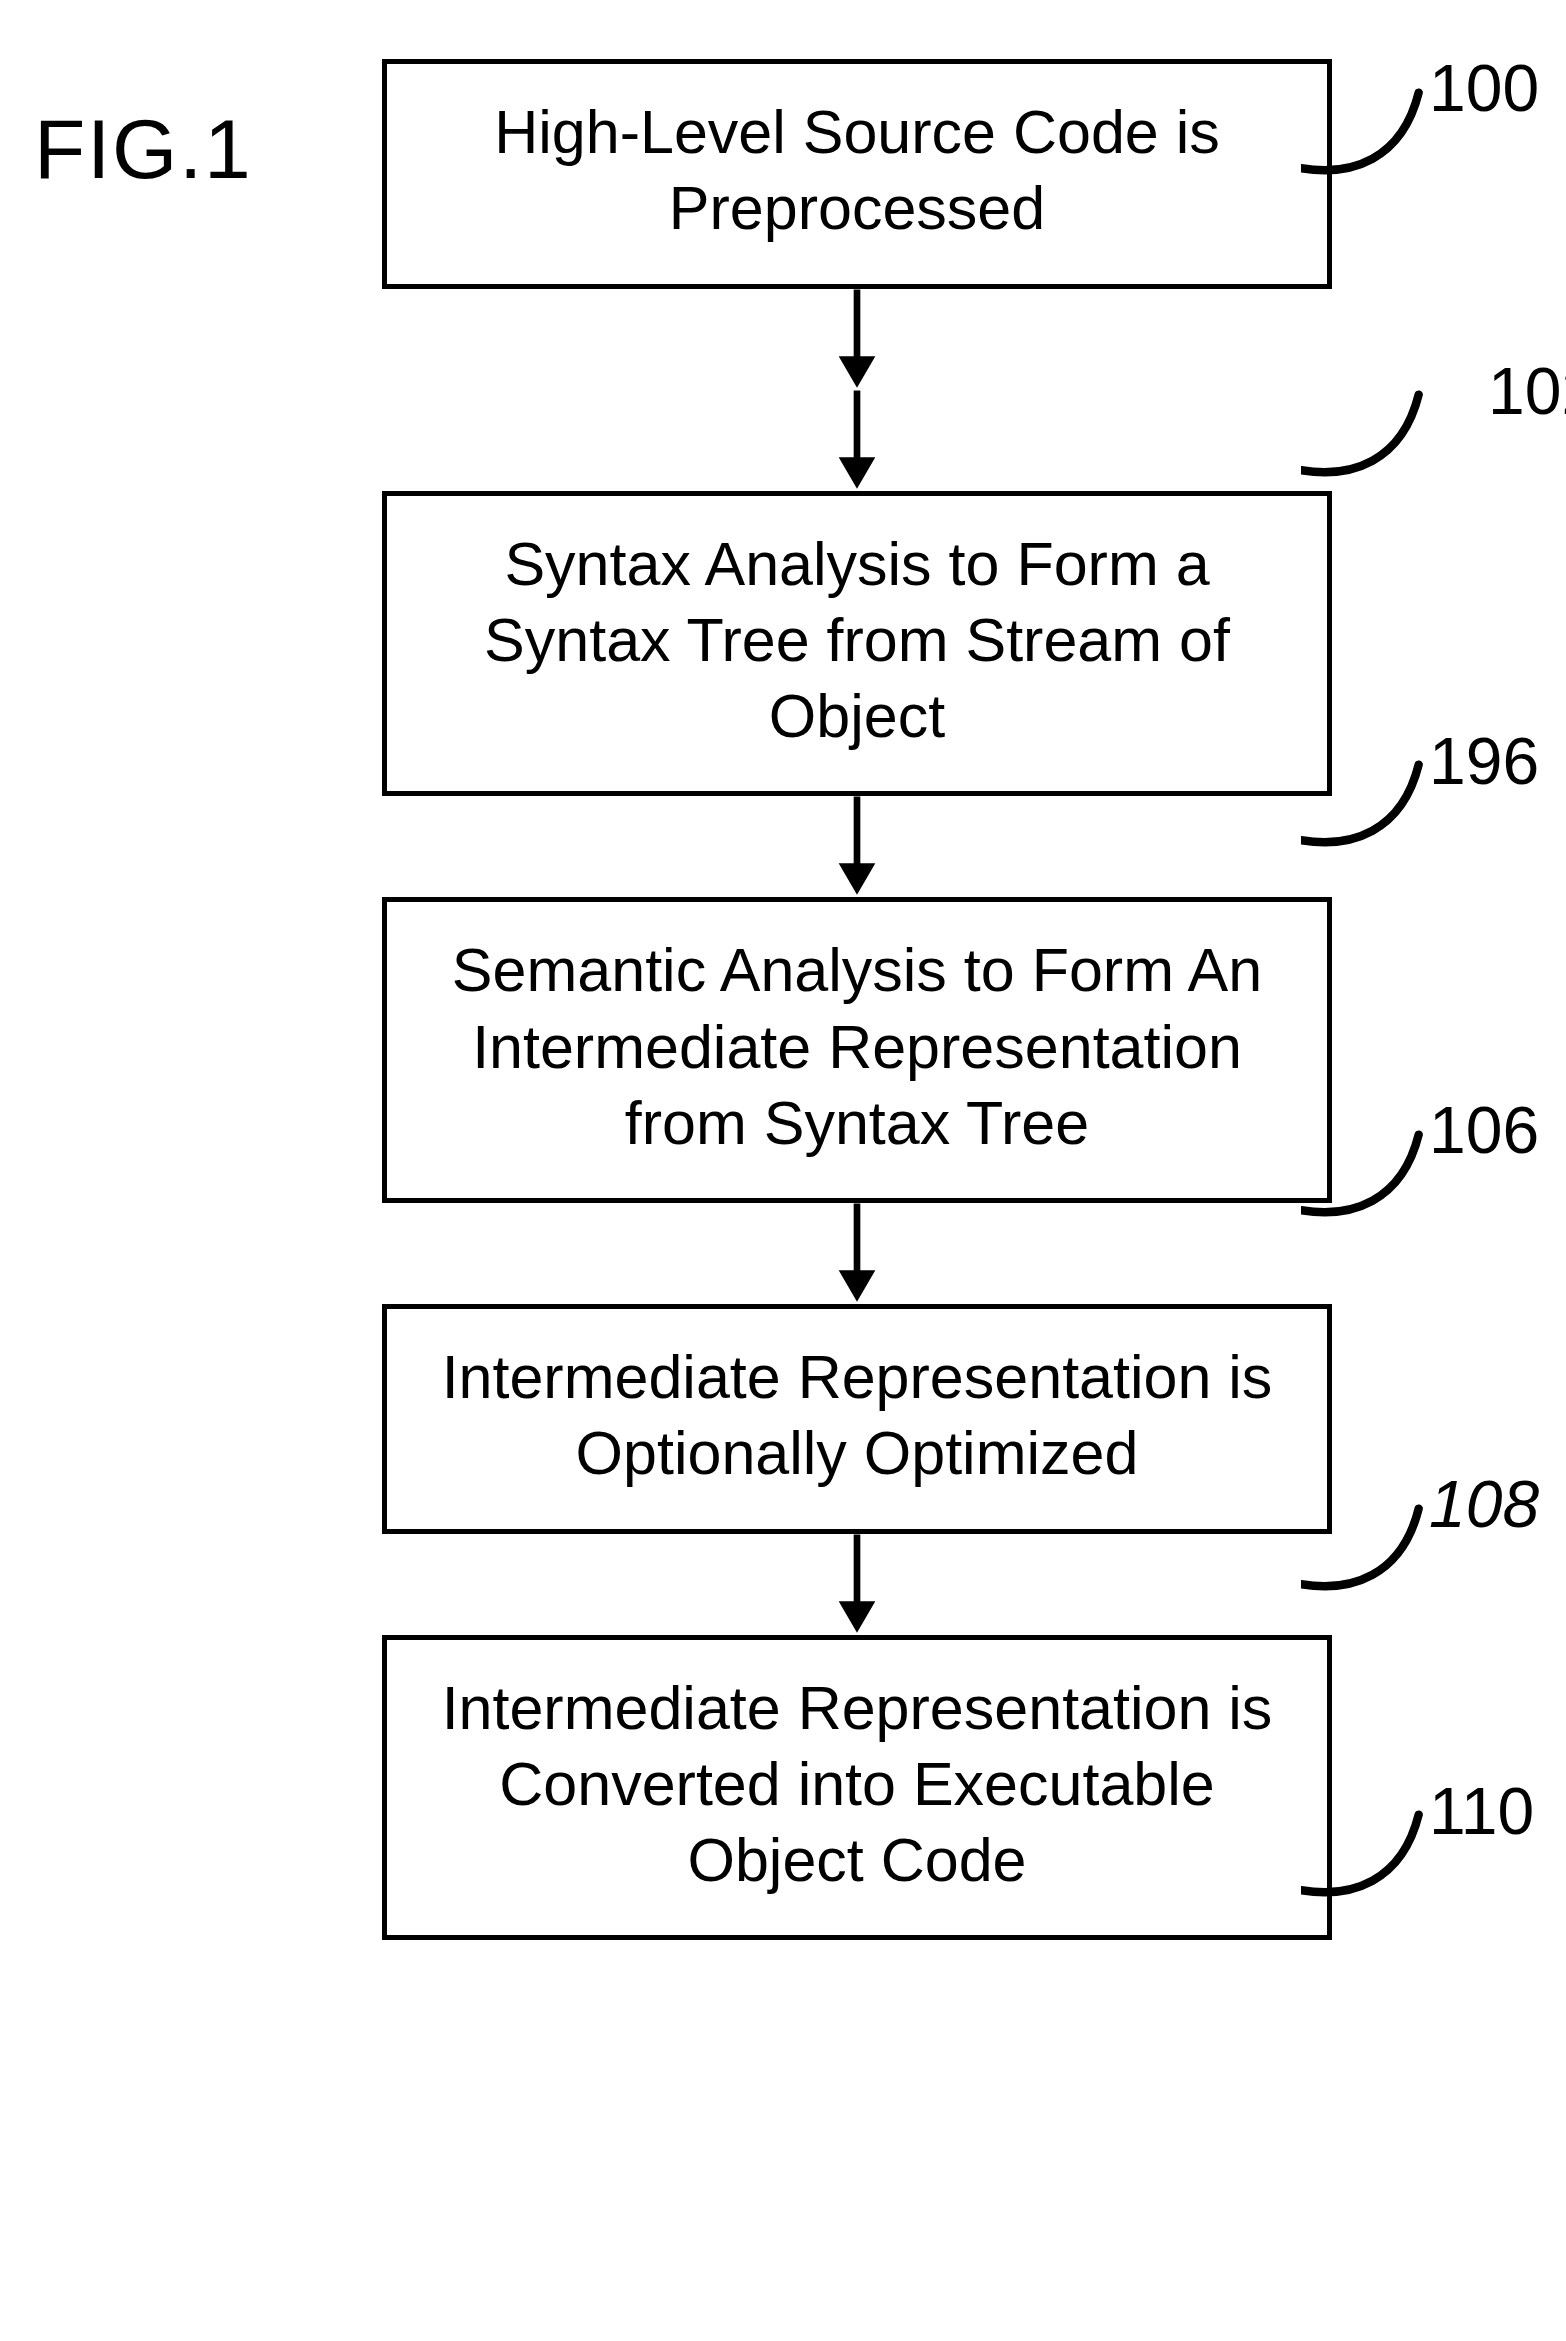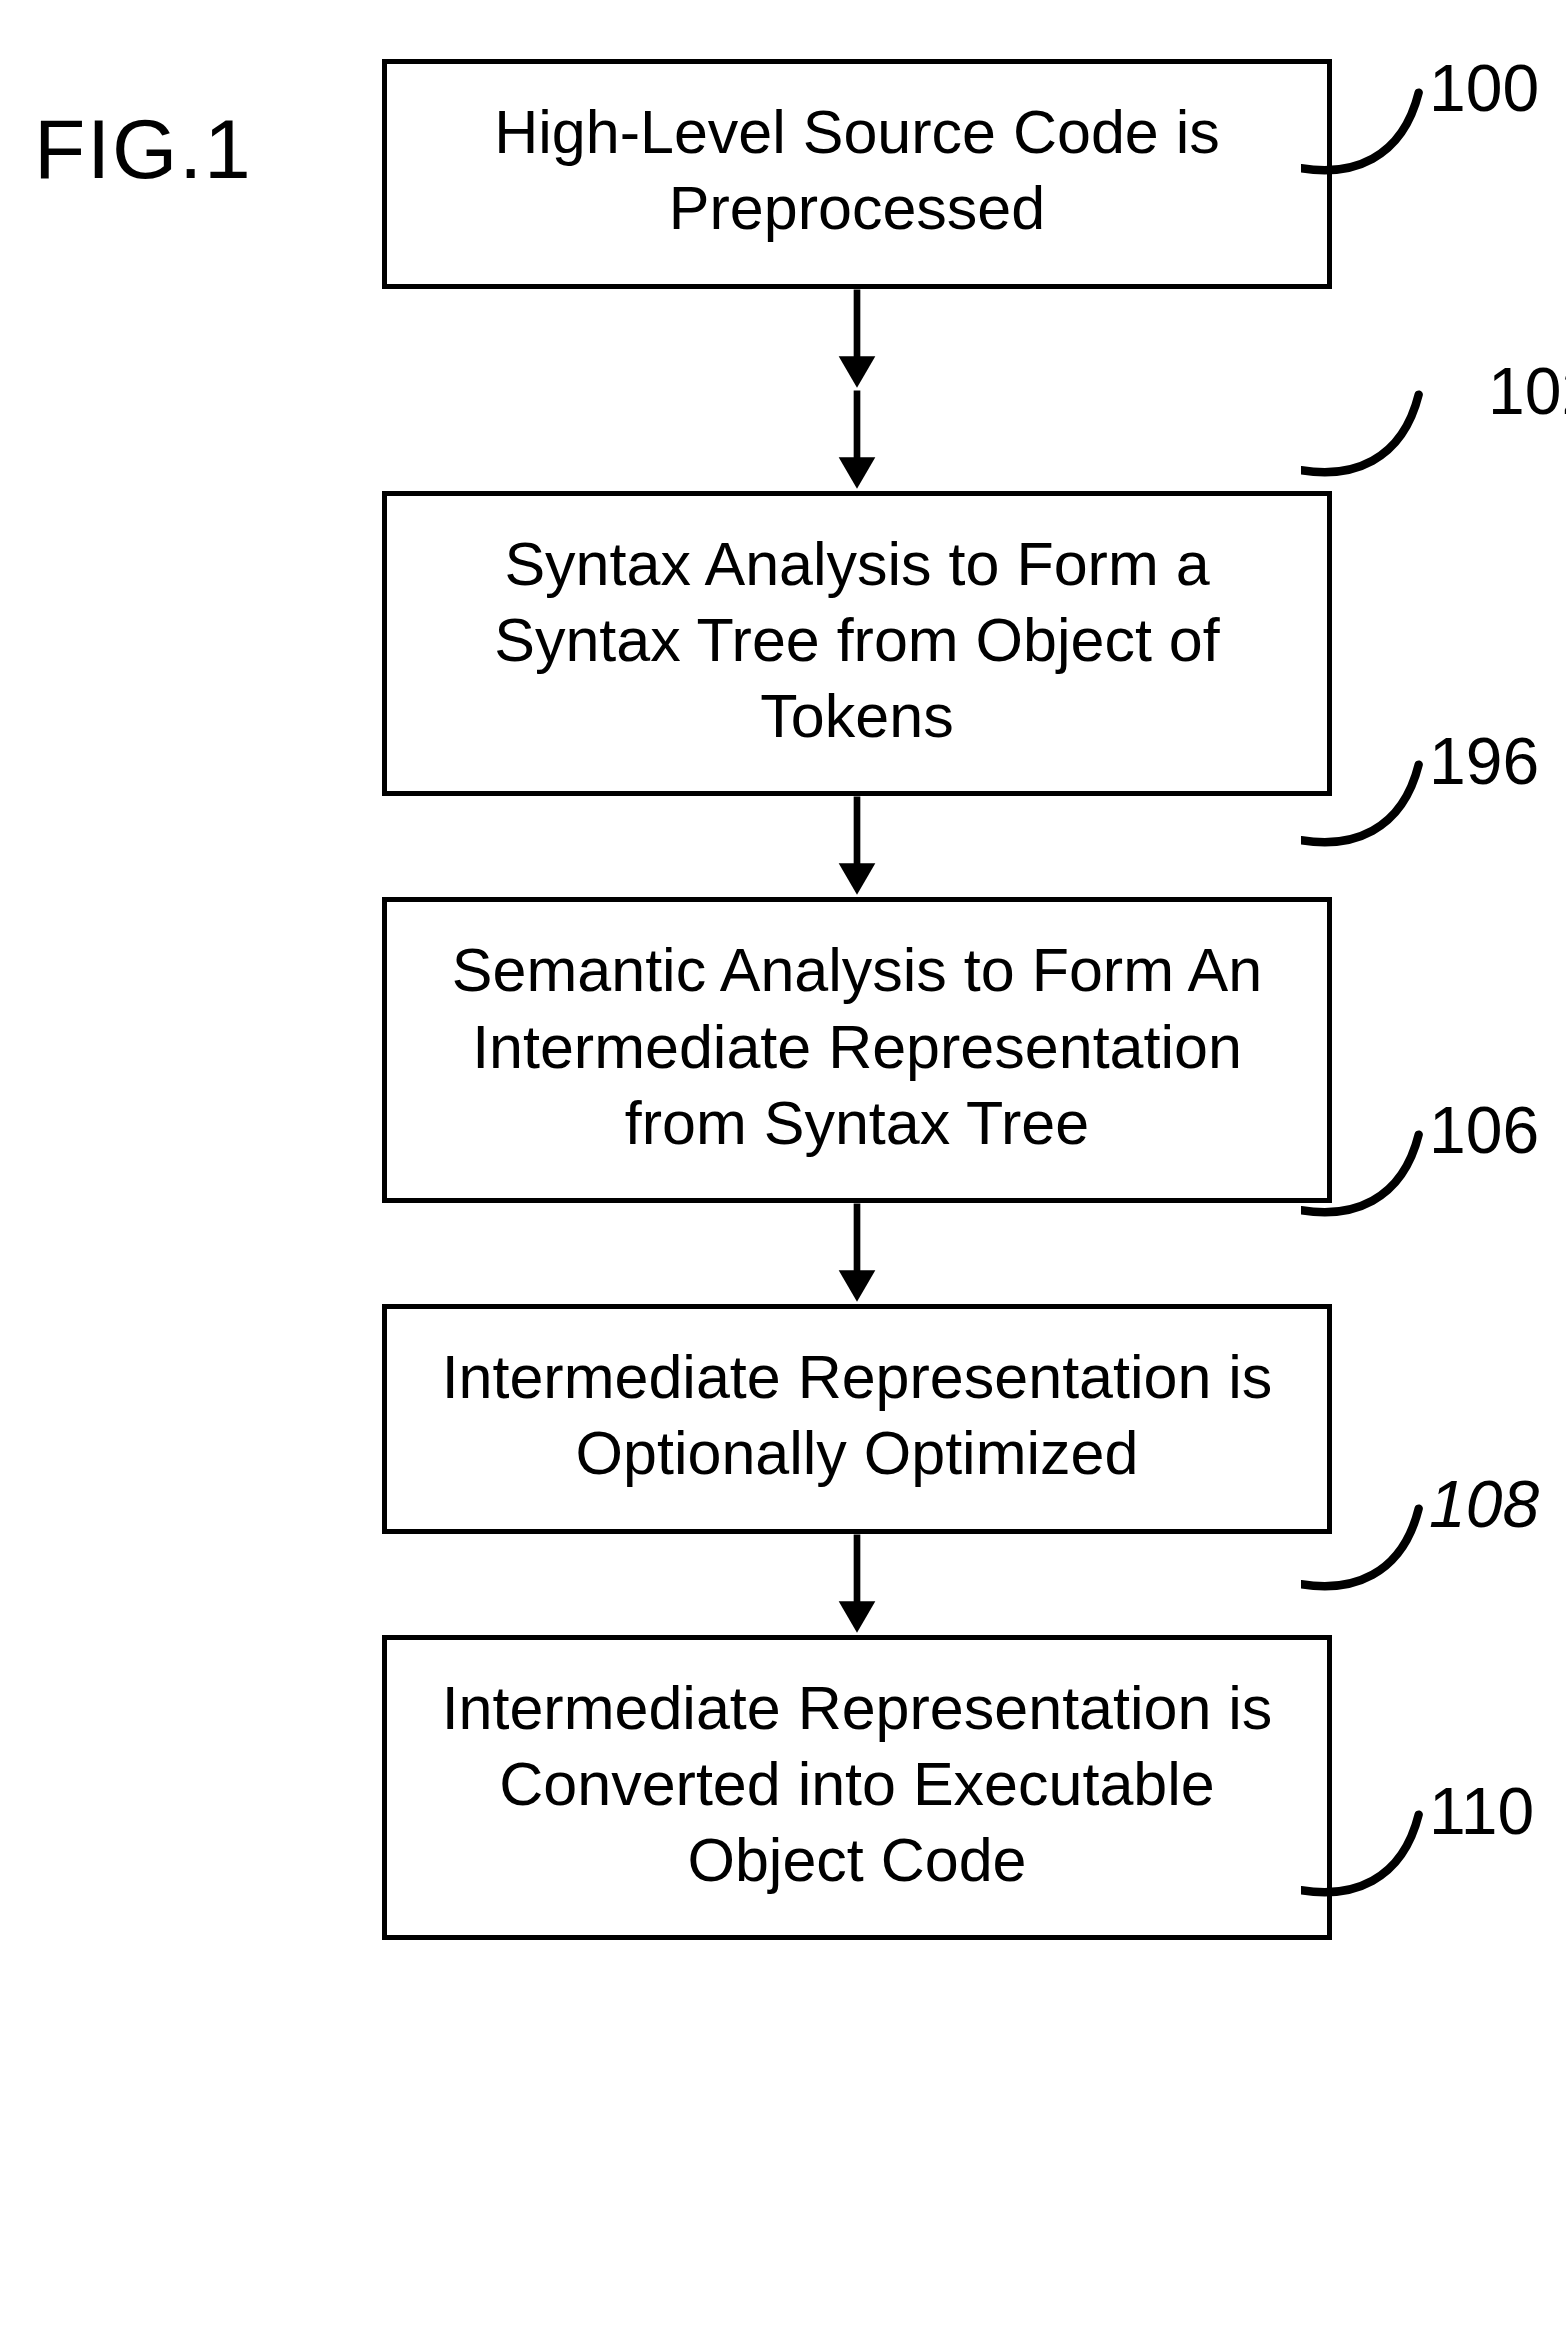--- a/index.html
+++ b/index.html
@@ -82,21 +82,21 @@
     </div>
 
     <div class="arrow">
       <svg width="50" height="101" viewBox="0 0 60 120">
         <line x1="30" y1="0" x2="30" y2="86" stroke="#000" stroke-width="8"></line>
         <polygon points="30,118 8,80 52,80" fill="#000"></polygon>
       </svg>
     </div>
 
     <div class="box">
-      <span>Syntax Analysis to Form a Syntax Tree from Object of Tokens</span>
+      <span>Syntax Analysis to Form a Syntax Tree from Stream of Object</span>
     </div>
     <div class="arrow">
       <svg width="50" height="101" viewBox="0 0 60 120">
         <line x1="30" y1="0" x2="30" y2="86" stroke="#000" stroke-width="8"></line>
         <polygon points="30,118 8,80 52,80" fill="#000"></polygon>
       </svg>
     </div>
 
     <div class="box">
       <span>Semantic Analysis to Form An Intermediate Representation from Syntax Tree</span>

